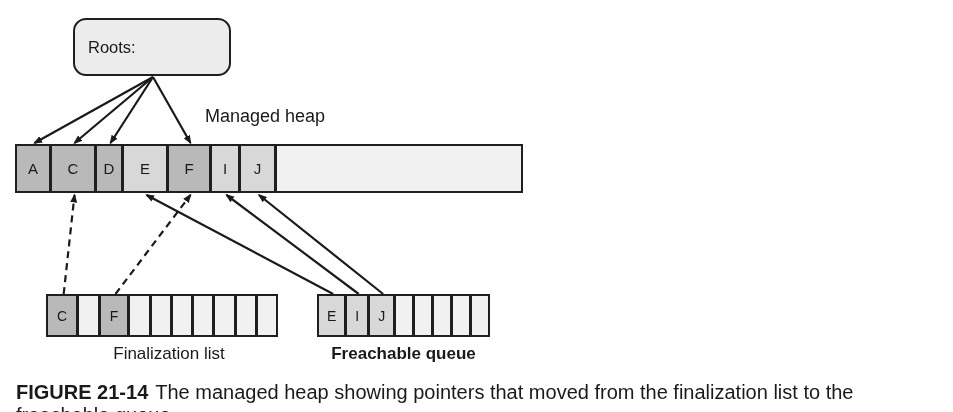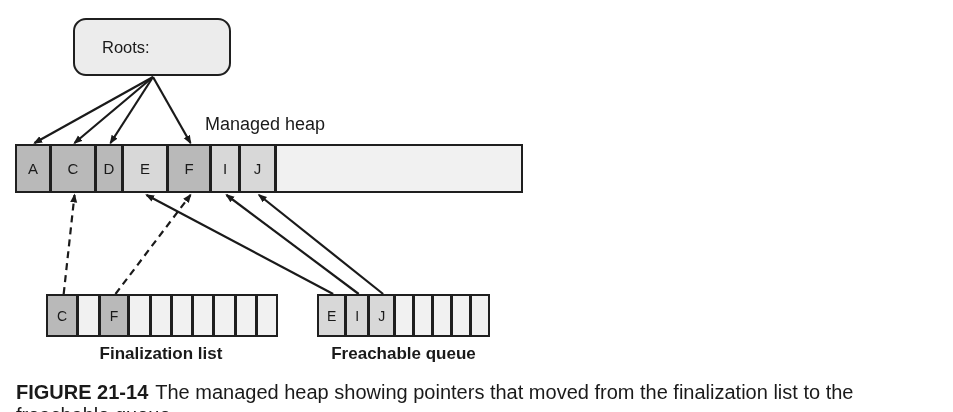--- a/index.html
+++ b/index.html
@@ -14,26 +14,26 @@
   html,body{background:#fff;}
   body{font-family:"Liberation Sans", sans-serif;color:var(--ink);}
   .stage{position:relative;width:953px;height:412px;background:#fff;overflow:hidden;}
 
   .arrow-layer{position:absolute;left:0;top:0;width:953px;height:412px;pointer-events:none;}
 
   .roots-box{
     position:absolute;left:73px;top:18px;width:158px;height:58px;
     background:var(--box-bg);border:2.5px solid var(--border);border-radius:13px;
     display:flex;flex-direction:column;justify-content:center;
-    padding-left:27px;gap:2px;
+    padding-left:13px;gap:2px;
   }
   .roots-box .line{font-size:16.5px;line-height:1.25;color:var(--ink);}
 
   .heap-label{
-    position:absolute;left:205px;top:114px;font-size:18px;color:var(--ink);
+    position:absolute;left:205px;top:106px;font-size:18px;color:var(--ink);
   }
 
   .bar{
     position:absolute;display:flex;flex-direction:row;
     border:2.5px solid var(--border);background:var(--cell-empty);
   }
   .bar-heap{left:15px;top:144px;width:508px;height:49px;}
   .bar-fin{left:46px;top:294px;width:232px;height:43px;}
   .bar-queue{left:317px;top:294px;width:173px;height:43px;}
 
@@ -46,21 +46,21 @@
   .cell:last-child{border-right:none;}
   .cell.shade-dark{background:var(--cell-dark);}
   .cell.shade-mid{background:var(--cell-mid);}
   .cell.shade-empty{background:var(--cell-empty);}
   .cell.filler{border-right:none;background:var(--cell-empty);}
   .bar-fin .cell,.bar-queue .cell{font-size:14px;}
 
   .bar-caption{
     position:absolute;text-align:center;font-size:17px;color:var(--ink);
   }
-  .fin-caption{left:45px;top:344px;width:232px;font-weight:bold;}
+  .fin-caption{left:53px;top:344px;width:232px;}
   .queue-caption{left:317px;top:344px;width:173px;font-weight:bold;}
 
   .figure-caption{
     position:absolute;left:16px;top:381px;width:930px;
     font-size:20px;color:var(--ink);
   }
   .figure-caption .fig-num{font-weight:bold;margin-right:7px;}
 </style>
 </head>
 <body>

